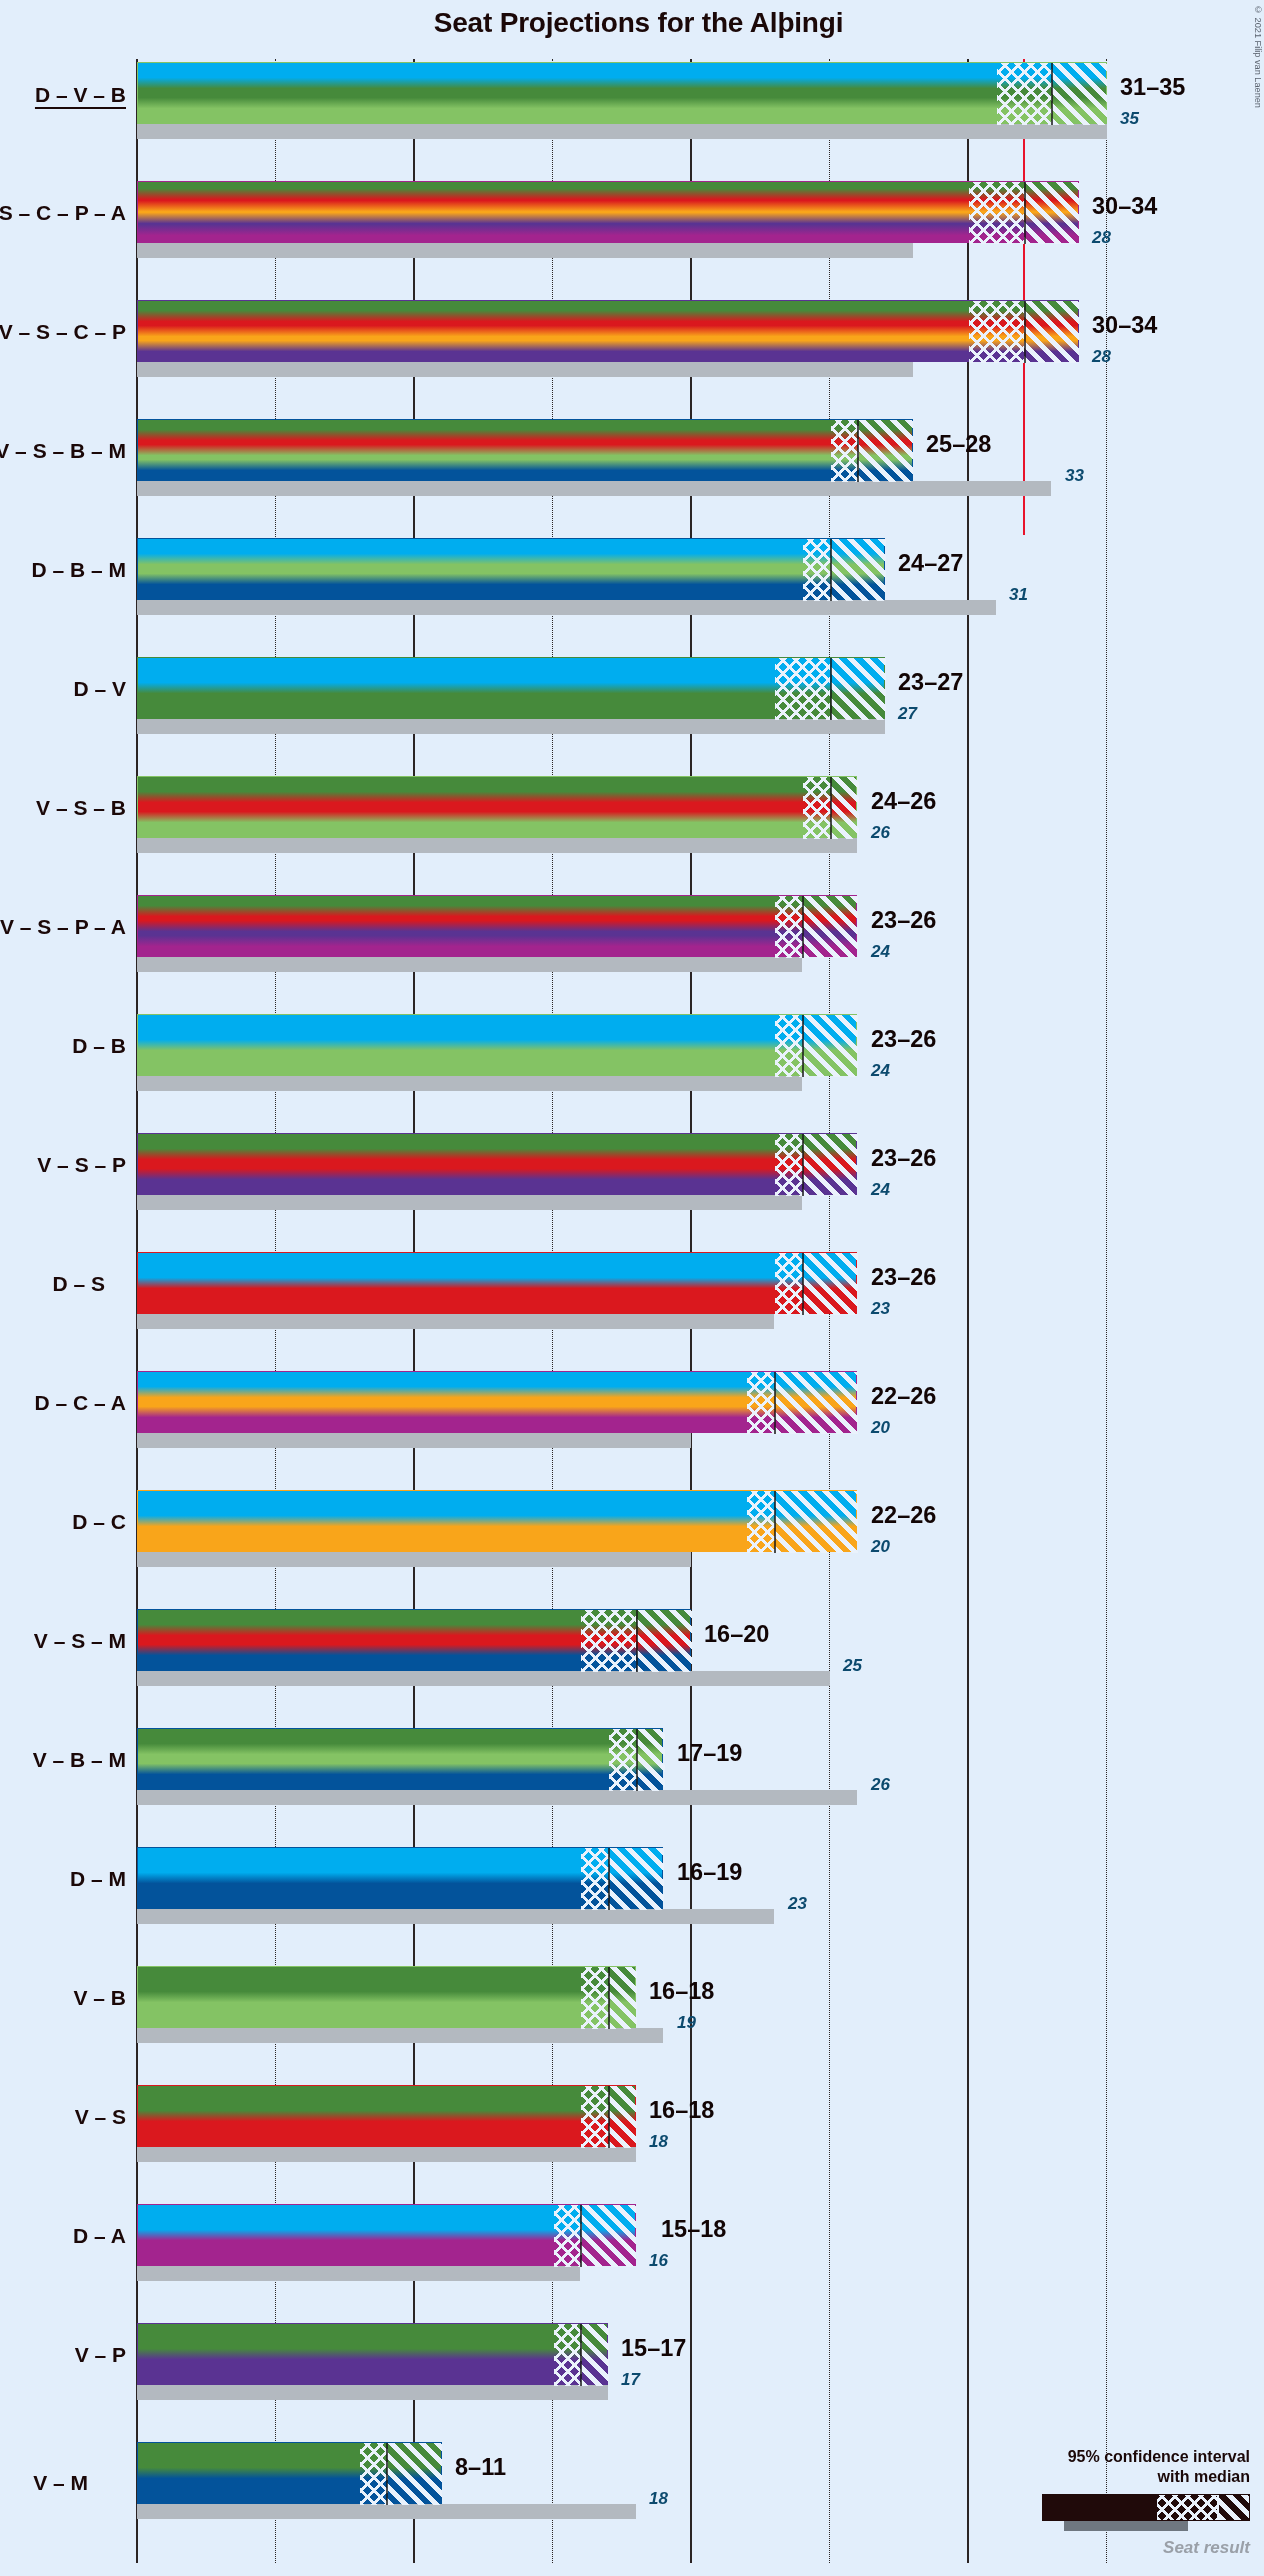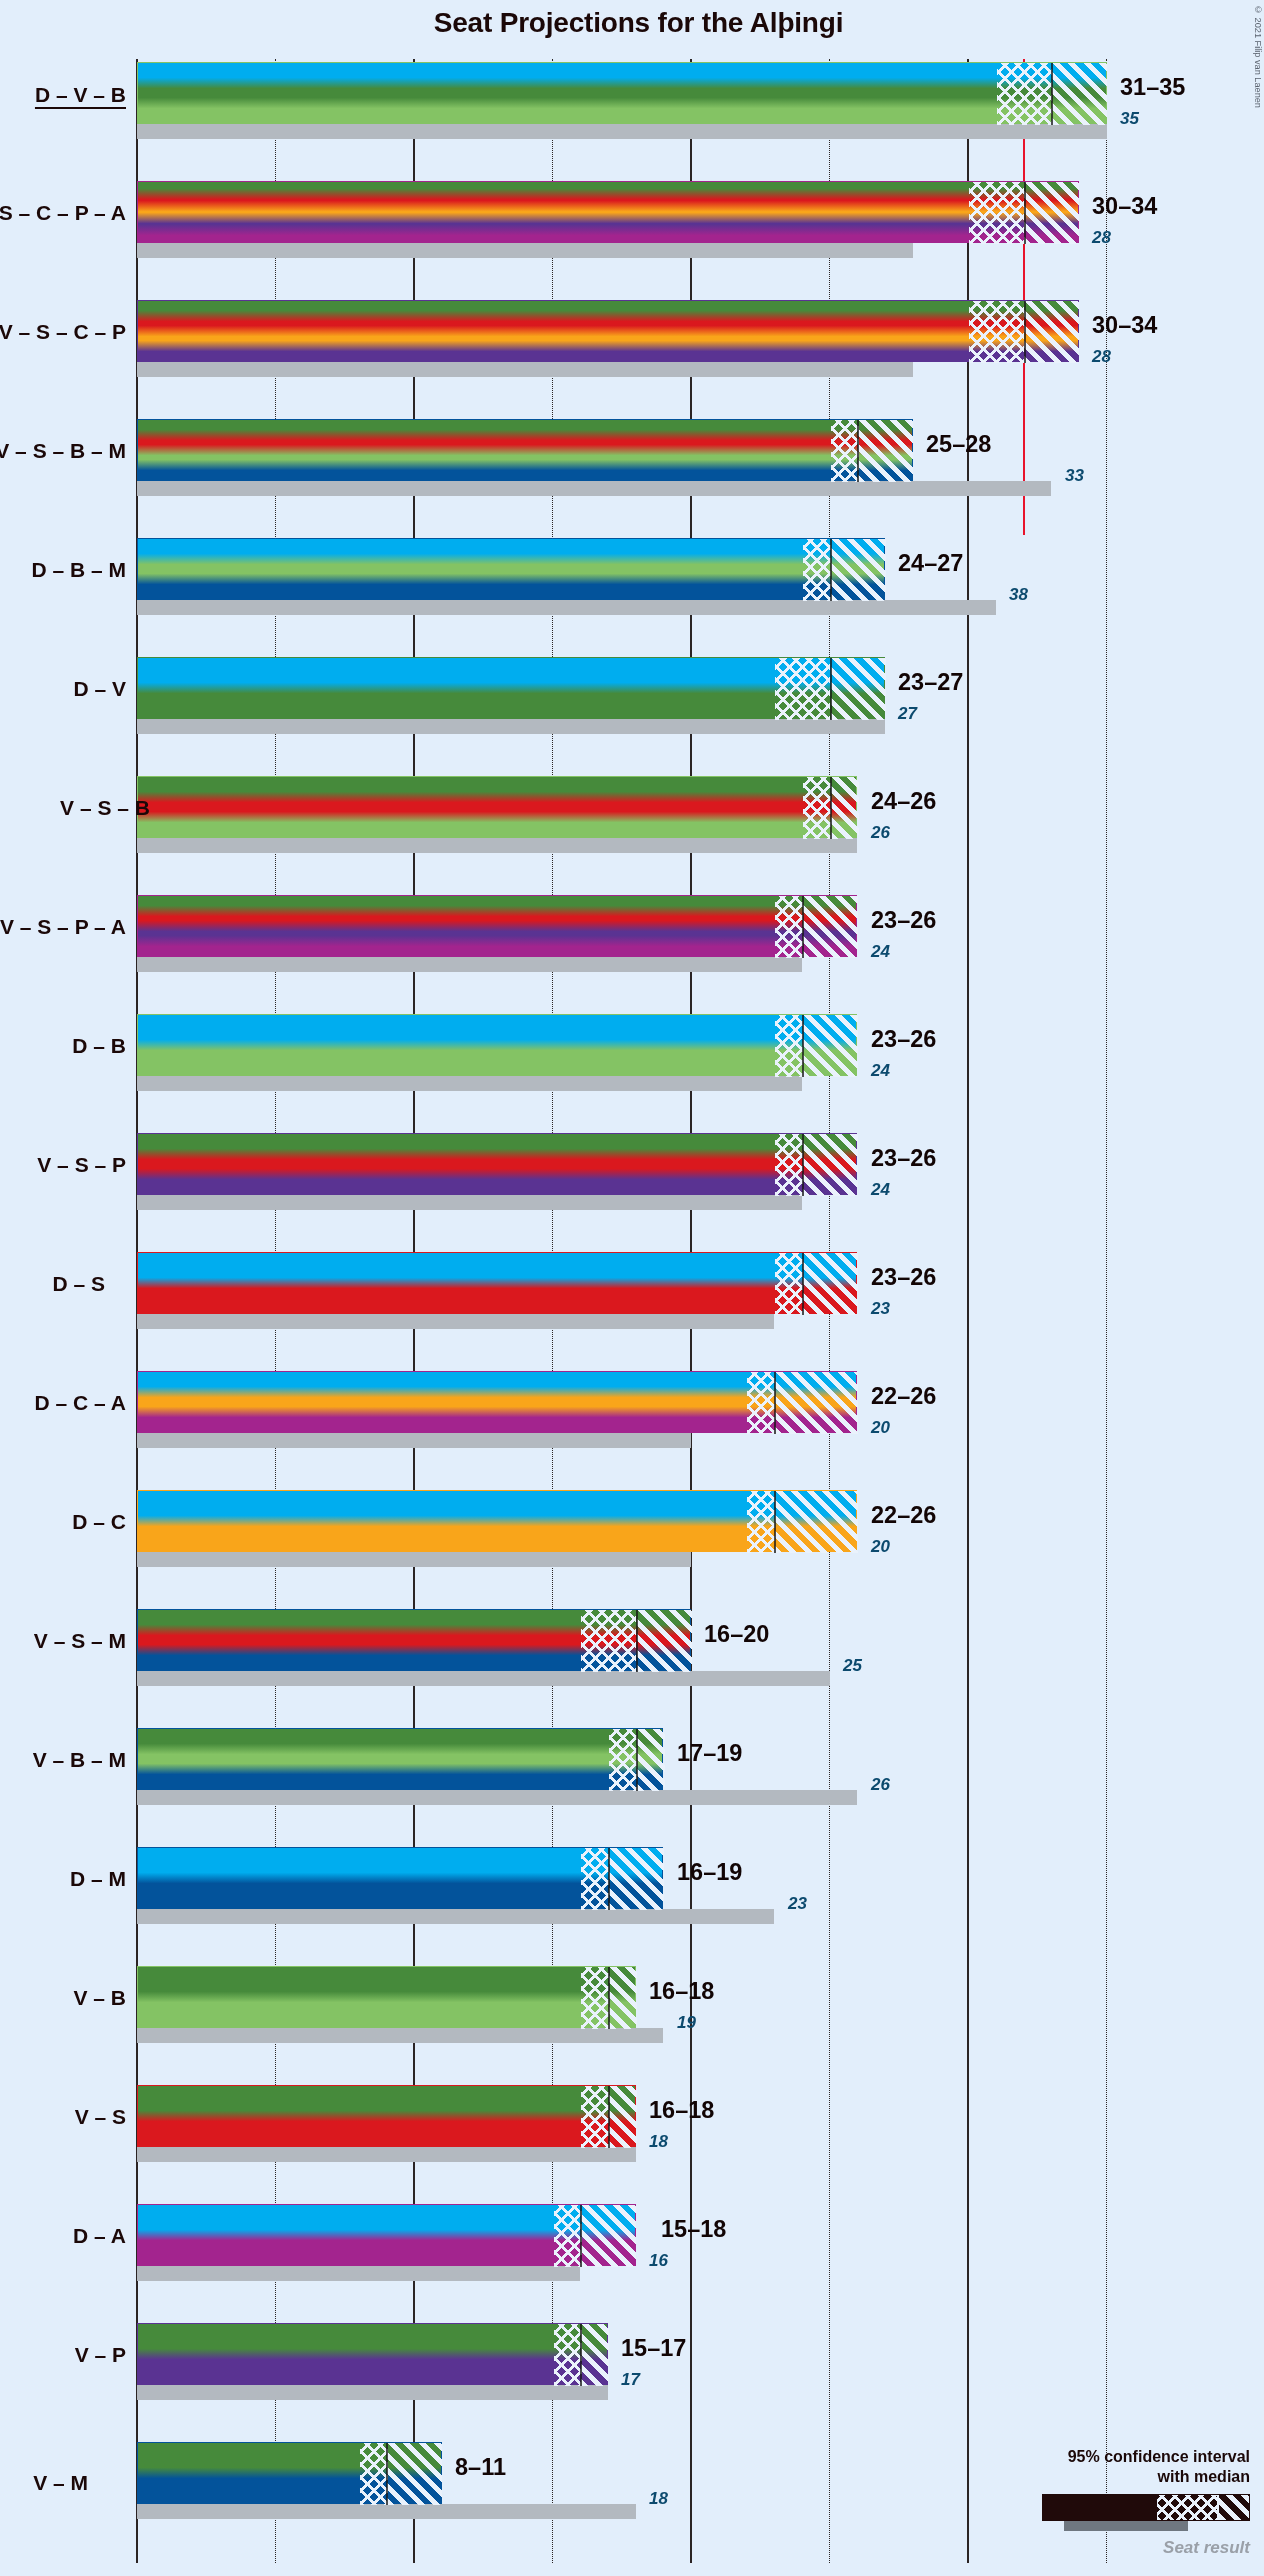--- a/index.html
+++ b/index.html
@@ -178,21 +178,21 @@
       </div>
       <div class="rowlabel" style="top: 380px; right: 981px;">V – S – B – M</div>
       <div class="row" style="top: 479px; height: 80px;">
         <div class="lastbar" style="width: 859px;"></div>
         <div class="bar" style="width: 748px; background: linear-gradient(rgb(0, 173, 239) 0%, rgb(0, 173, 239) 24.3%, rgb(132, 195, 100) 42.3%, rgb(132, 195, 100) 57.7%, rgb(3, 83, 155) 75.7%, rgb(3, 83, 155) 100%); border-color: rgb(3, 83, 155);">
           <div class="ci-lo" style="left: 665px; width: 28px;"></div>
           <div class="ci-hi" style="left: 693px; width: 55px;"></div>
           <div class="sep" style="left: 692px;"></div>
         </div>
         <div class="valuelabel" style="left: 761px; top: 11.7px;">24–27</div>
-        <div class="lastlabel" style="left: 872px; top: 47px;">38</div>
+        <div class="lastlabel" style="left: 872px; top: 47px;">31</div>
       </div>
       <div class="rowlabel" style="top: 499px; right: 981px;">D – B – M</div>
       <div class="row" style="top: 598px; height: 80px;">
         <div class="lastbar" style="width: 748px;"></div>
         <div class="bar" style="width: 748px; background: linear-gradient(rgb(0, 173, 239) 0%, rgb(0, 173, 239) 41%, rgb(70, 138, 59) 59%, rgb(70, 138, 59) 100%); border-color: rgb(70, 138, 59);">
           <div class="ci-lo" style="left: 637px; width: 55px;"></div>
           <div class="ci-hi" style="left: 693px; width: 55px;"></div>
           <div class="sep" style="left: 692px;"></div>
         </div>
         <div class="valuelabel" style="left: 761px; top: 11.7px;">23–27</div>
@@ -202,21 +202,21 @@
       <div class="row" style="top: 717px; height: 80px;">
         <div class="lastbar" style="width: 720px;"></div>
         <div class="bar" style="width: 720px; background: linear-gradient(rgb(70, 138, 59) 0%, rgb(70, 138, 59) 24.3%, rgb(218, 24, 30) 42.3%, rgb(218, 24, 30) 57.7%, rgb(132, 195, 100) 75.7%, rgb(132, 195, 100) 100%); border-color: rgb(132, 195, 100);">
           <div class="ci-lo" style="left: 665px; width: 28px;"></div>
           <div class="ci-hi" style="left: 693px; width: 28px;"></div>
           <div class="sep" style="left: 692px;"></div>
         </div>
         <div class="valuelabel" style="left: 734px; top: 11.7px;">24–26</div>
         <div class="lastlabel" style="left: 734px; top: 47px;">26</div>
       </div>
-      <div class="rowlabel" style="top: 737px; right: 957px;">V – S – B</div>
+      <div class="rowlabel" style="top: 737px; right: 981px;">V – S – B</div>
       <div class="row" style="top: 836px; height: 80px;">
         <div class="lastbar" style="width: 665px;"></div>
         <div class="bar" style="width: 720px; background: linear-gradient(rgb(70, 138, 59) 0%, rgb(70, 138, 59) 16%, rgb(218, 24, 30) 34%, rgb(218, 24, 30) 41%, rgb(90, 51, 146) 59%, rgb(90, 51, 146) 66%, rgb(163, 36, 142) 84%, rgb(163, 36, 142) 100%); border-color: rgb(163, 36, 142);">
           <div class="ci-lo" style="left: 637px; width: 28px;"></div>
           <div class="ci-hi" style="left: 665px; width: 55px;"></div>
           <div class="sep" style="left: 664px;"></div>
         </div>
         <div class="valuelabel" style="left: 734px; top: 11.7px;">23–26</div>
         <div class="lastlabel" style="left: 734px; top: 47px;">24</div>
       </div>

